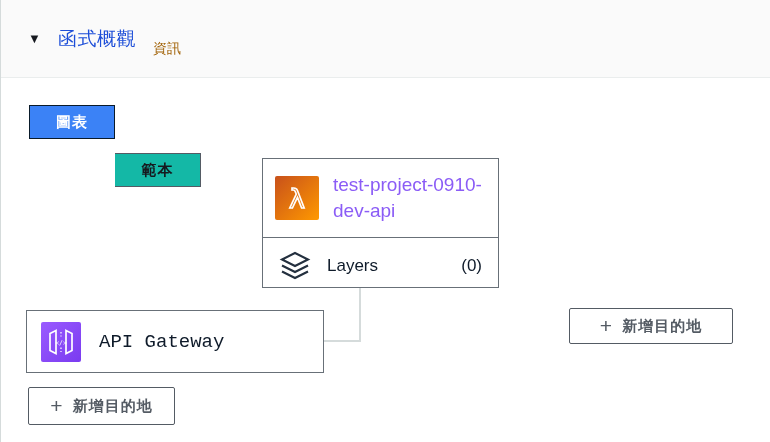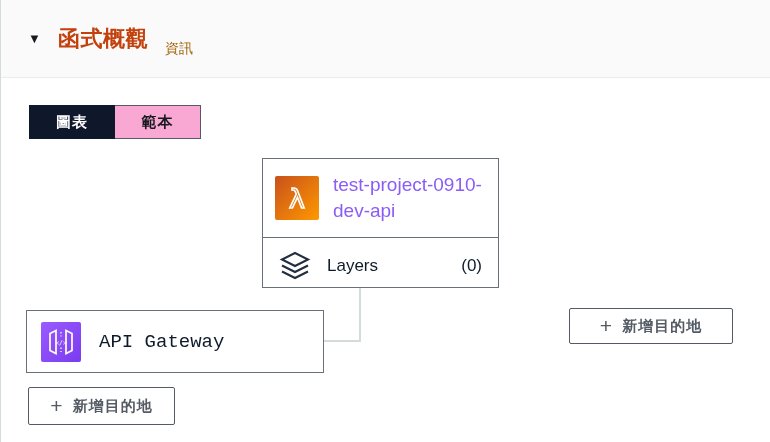--- a/index.html
+++ b/index.html
@@ -27,23 +27,23 @@
     padding-left: 27px;
   }
   .collapse-caret {
     font-size: 13px;
     color: #16191f;
     margin-right: 17px;
     line-height: 1;
     cursor: pointer;
   }
   .panel-title {
-    font-size: 22px;
-    font-weight: 700;
-    color: #c2410c;
+    font-size: 19px;
+    font-weight: 400;
+    color: #1d4ed8;
     letter-spacing: 0.5px;
   }
   .info-link {
     margin-left: 17px;
     margin-top: 20px;
     font-size: 14px;
     color: #a16207;
     text-decoration: none;
     cursor: pointer;
   }
@@ -61,29 +61,30 @@
     display: flex;
     align-items: center;
     justify-content: center;
     font-size: 15px;
     font-weight: 700;
     letter-spacing: 1px;
     cursor: pointer;
     padding: 0 18px;
   }
   .tab.selected {
-    background: #0f172a;
+    background: #3b82f6;
     color: #ffffff;
     border: 1px solid #0a1b2a;
   }
   .tab.unselected {
-    background: #f9a8d4;
+    background: #14b8a6;
     color: #16191f;
     border: 1px solid #545b64;
     border-left: none;
+    margin-top: 48px;
   }
 
   
   .connector { position: absolute; background: #d5dbdb; }
   .connector-v { left: 358px; top: 288px; width: 2px; height: 54px; }
   .connector-h { left: 323px; top: 340px; width: 36px; height: 2px; }
 
   
   .function-card {
     position: absolute;

